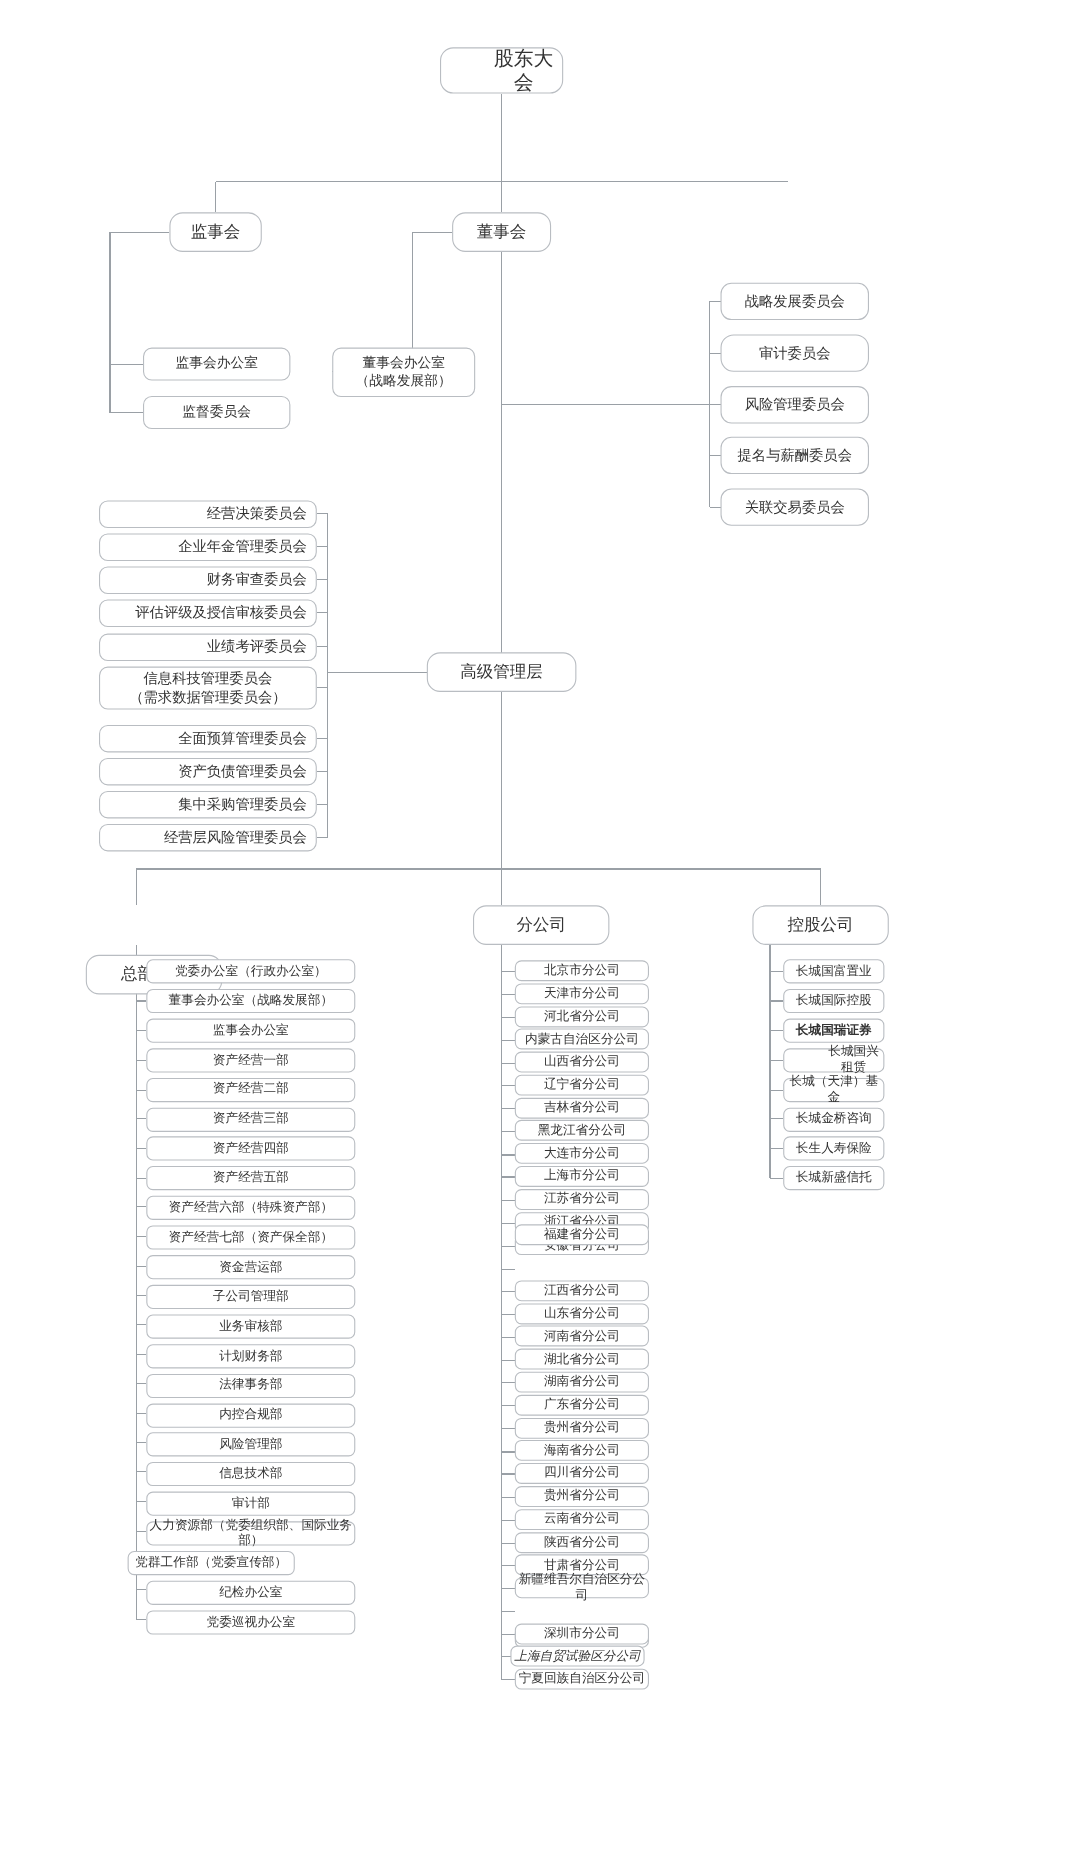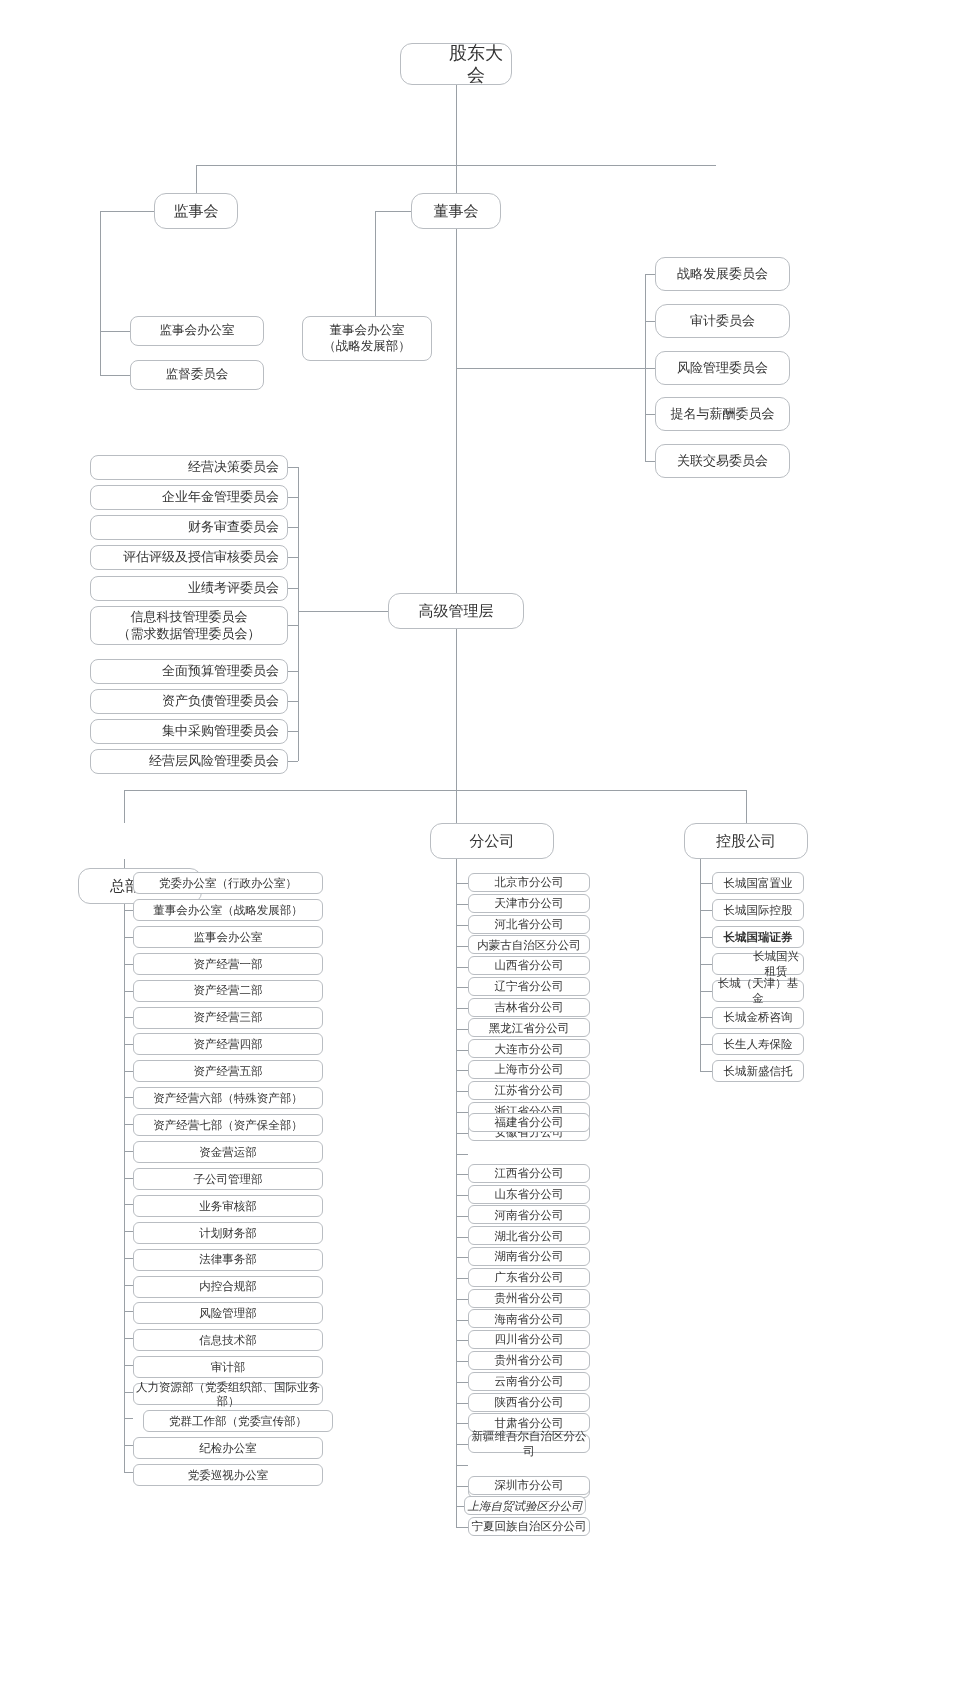--- a/index.html
+++ b/index.html
@@ -238,21 +238,21 @@
       <div class="node leaf" style="left: 133px; width: 190px; height: 22px; top: 1141px;">资金营运部</div>
       <div class="node leaf" style="left: 133px; width: 190px; height: 22px; top: 1167.9px;">子公司管理部</div>
       <div class="node leaf" style="left: 133px; width: 190px; height: 22px; top: 1194.8px;">业务审核部</div>
       <div class="node leaf" style="left: 133px; width: 190px; height: 22px; top: 1221.7px;">计划财务部</div>
       <div class="node leaf" style="left: 133px; width: 190px; height: 22px; top: 1248.6px;">法律事务部</div>
       <div class="node leaf" style="left: 133px; width: 190px; height: 22px; top: 1275.5px;">内控合规部</div>
       <div class="node leaf" style="left: 133px; width: 190px; height: 22px; top: 1302.4px;">风险管理部</div>
       <div class="node leaf" style="left: 133px; width: 190px; height: 22px; top: 1329.3px;">信息技术部</div>
       <div class="node leaf" style="left: 133px; width: 190px; height: 22px; top: 1356.2px;">审计部</div>
       <div class="node leaf" style="left: 133px; width: 190px; height: 22px; top: 1383.1px;">人力资源部（党委组织部、国际业务部）</div>
-      <div class="node leaf" style="left: 143px; width: 190px; height: 22px; top: 1410px;">党群工作部（党委宣传部）</div>
+      <div class="node leaf" style="left: 116px; width: 152px; height: 22px; top: 1410px;">党群工作部（党委宣传部）</div>
       <div class="node leaf" style="left: 133px; width: 190px; height: 22px; top: 1436.9px;">纪检办公室</div>
       <div class="node leaf" style="left: 133px; width: 190px; height: 22px; top: 1463.8px;">党委巡视办公室</div>
     </div>
 
   <div id="branch-list">
       <div class="node leaf" style="left: 468px; width: 122px; height: 19px; top: 873px;">北京市分公司</div>
       <div class="node leaf" style="left: 468px; width: 122px; height: 19px; top: 893.78px;">天津市分公司</div>
       <div class="node leaf" style="left: 468px; width: 122px; height: 19px; top: 914.56px;">河北省分公司</div>
       <div class="node leaf" style="left: 468px; width: 122px; height: 19px; top: 935.34px;">内蒙古自治区分公司</div>
       <div class="node leaf" style="left: 468px; width: 122px; height: 19px; top: 956.12px;">山西省分公司</div>

